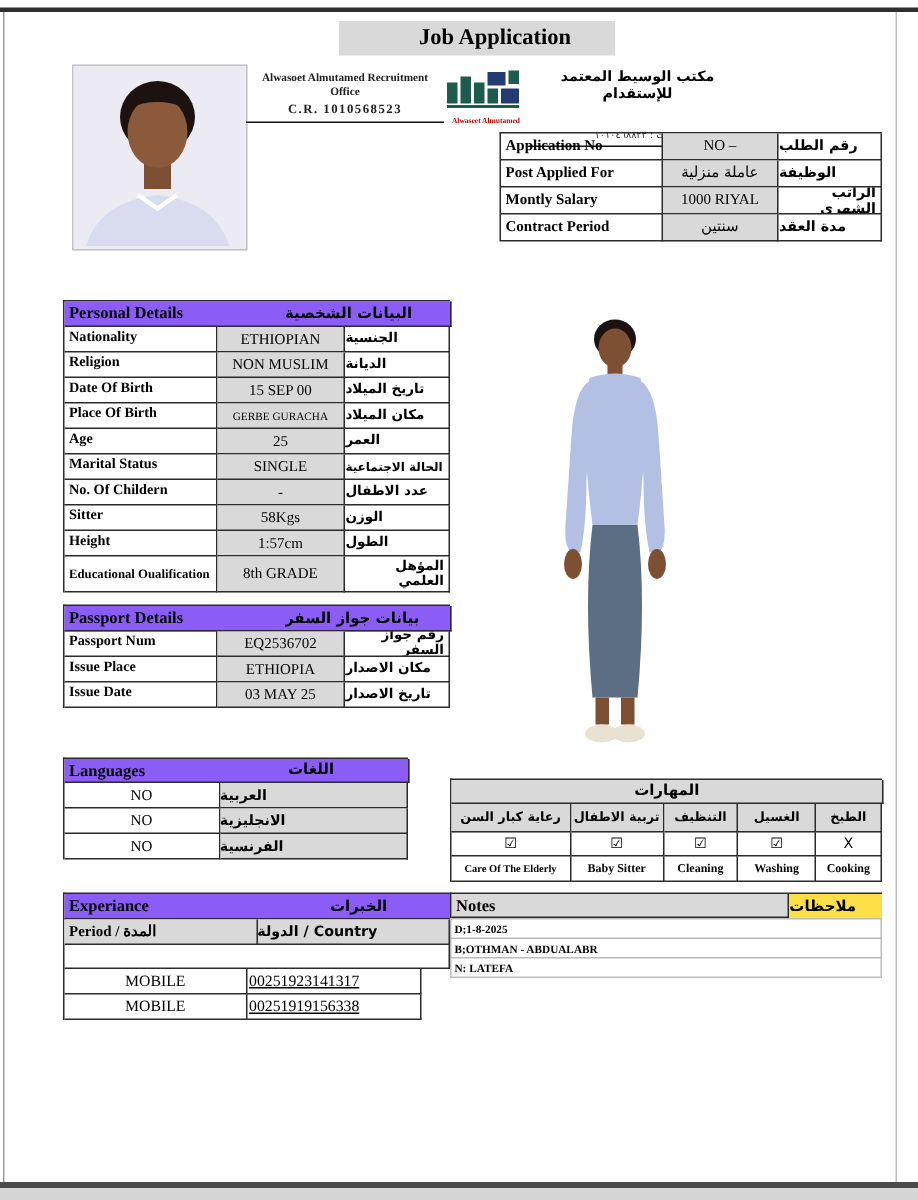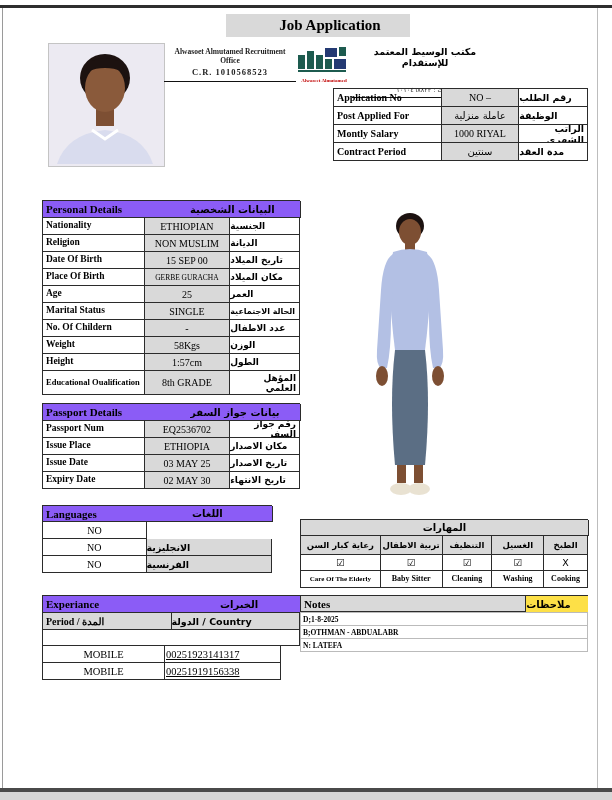--- a/index.html
+++ b/index.html
@@ -195,21 +195,21 @@
       <div class="cell d-label">Marital Status</div>
       <div class="cell d-val">SINGLE</div>
       <div class="cell d-ar ar" style="font-size:8px;">الحالة الاجتماعية</div>
     </div>
     <div class="frow d-row">
       <div class="cell d-label">No. Of Childern</div>
       <div class="cell d-val">-</div>
       <div class="cell d-ar ar">عدد الاطفال</div>
     </div>
     <div class="frow d-row">
-      <div class="cell d-label">Weight</div>
+      <div class="cell d-label">Sitter</div>
       <div class="cell d-val">58Kgs</div>
       <div class="cell d-ar ar">الوزن</div>
     </div>
     <div class="frow d-row">
       <div class="cell d-label">Height</div>
       <div class="cell d-val">1:57cm</div>
       <div class="cell d-ar ar">الطول</div>
     </div>
     <div class="frow d-row d-row-tall">
       <div class="cell d-label" style="font-size:8.5px;flex-wrap:wrap;">Educational Oualification</div>
@@ -250,34 +250,30 @@
     <div class="frow d-row">
       <div class="cell d-label">Issue Place</div>
       <div class="cell d-val">ETHIOPIA</div>
       <div class="cell d-ar ar">مكان الاصدار</div>
     </div>
     <div class="frow d-row">
       <div class="cell d-label">Issue Date</div>
       <div class="cell d-val">03 MAY 25</div>
       <div class="cell d-ar ar">تاريخ الاصدار</div>
     </div>
-    <div class="frow d-row">
-      <div class="cell d-label">Expiry Date</div>
-      <div class="cell d-val">02 MAY 30</div>
-      <div class="cell d-ar ar">تاريخ الانتهاء</div>
-    </div>
   </div>
 
   <div class="abs tbl lang-tbl">
     <div class="frow cell sec-hdr" style="width:230px;height:16px;">
       <div class="cell en" style="border:none;background:none;">Languages</div>
       <div class="cell arx ar" style="border:none;background:none;width:80px;">اللغات</div>
     </div>
     <div class="frow lang-row">
       <div class="cell lang-val">NO</div>
+      <div class="cell lang-ar ar">العربية</div>
     </div>
     <div class="frow lang-row">
       <div class="cell lang-val">NO</div>
       <div class="cell lang-ar ar">الانجليزية</div>
     </div>
     <div class="frow lang-row">
       <div class="cell lang-val">NO</div>
       <div class="cell lang-ar ar">الفرنسية</div>
     </div>
   </div>

